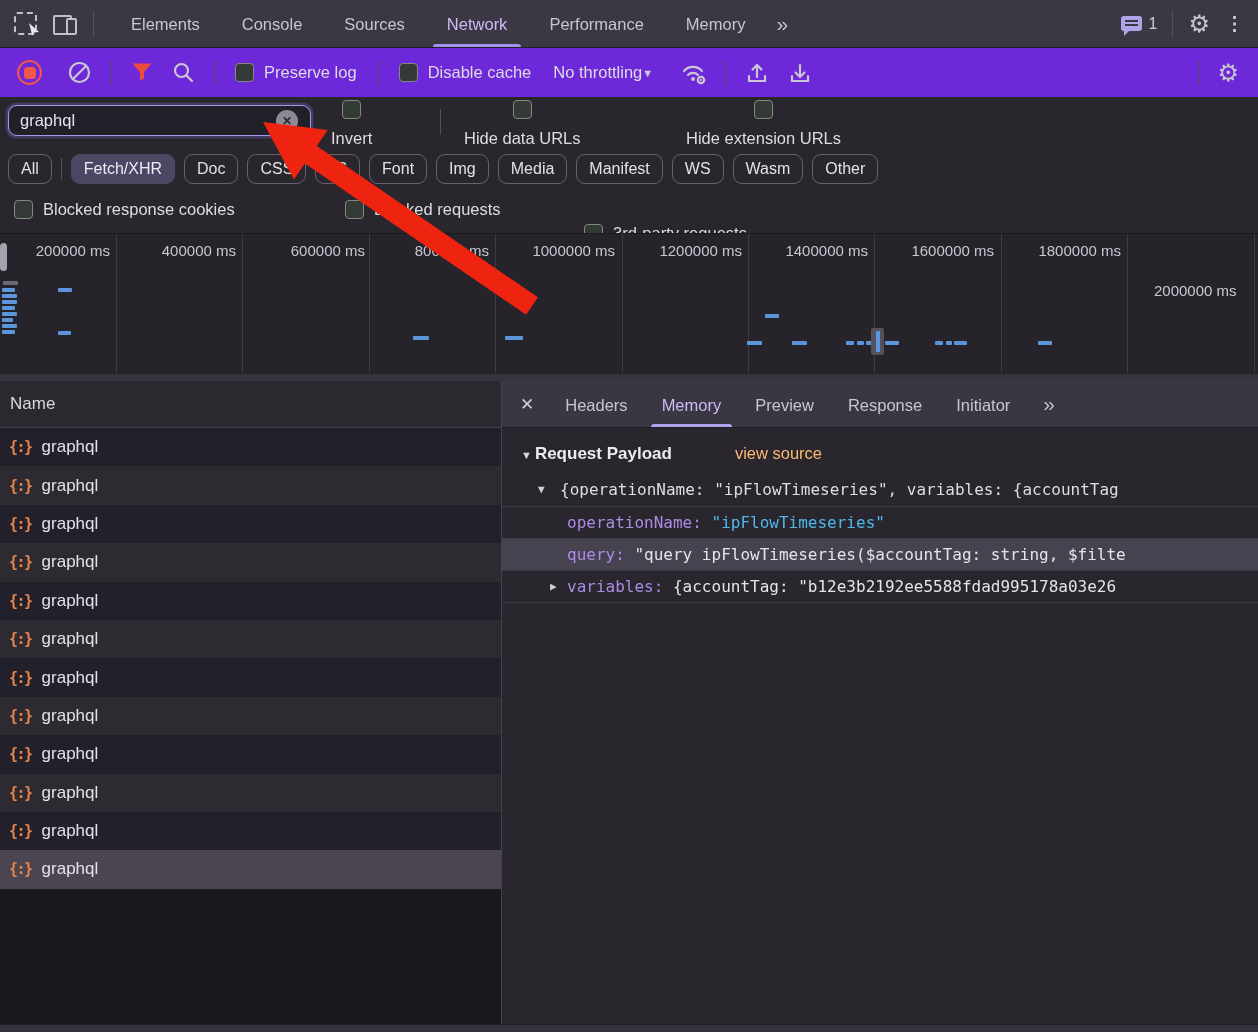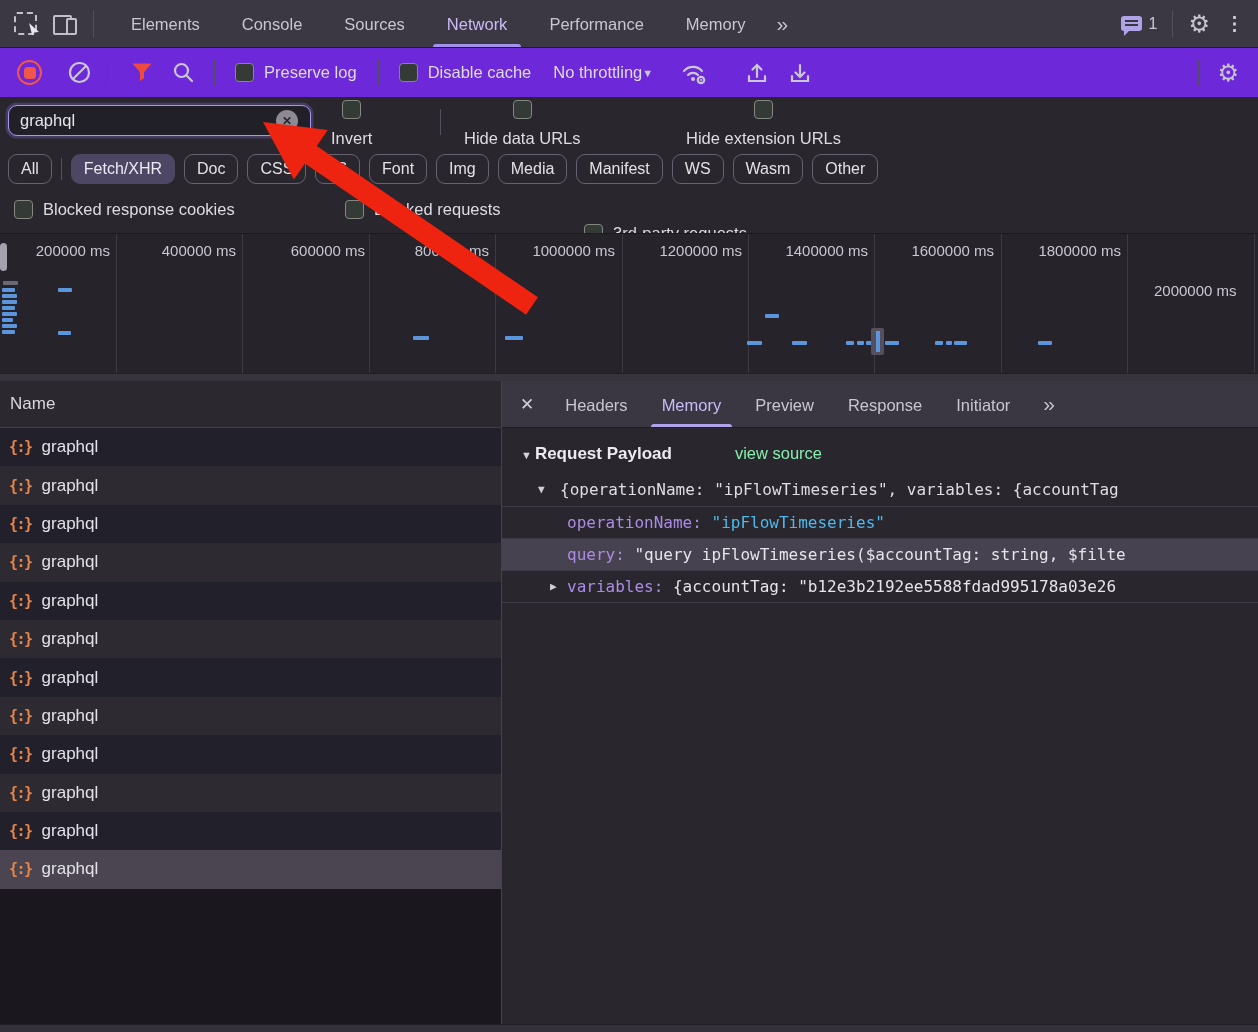--- a/index.html
+++ b/index.html
@@ -86,21 +86,21 @@
   .dtabs{height:46px;background:#3a3642;border-bottom:1px solid #211e25;display:flex;align-items:center;}
   .dclose{font-size:17px;color:#cfcdd5;padding:0 14px 0 18px;}
   .dtab{height:46px;line-height:48px;padding:0 17px;font-size:16.5px;color:#c9c6cf;position:relative;}
   .dtab.sel{color:#cabcf6;}
   .dtab.sel::after{content:"";position:absolute;left:6px;right:6px;bottom:0;height:3px;background:#b0a4ee;border-radius:3px 3px 0 0;}
   .dtabs .chev{margin-left:6px;}
 
   .pl-head{display:flex;align-items:baseline;margin:16px 0 10px 19px;}
   .pl-tri{font-size:11px;color:#d5d3da;margin-right:3px;}
   .pl-title{font-size:17px;font-weight:bold;color:#eceaf0;}
-  .pl-viewsrc{margin-left:63px;font-size:16.5px;color:#86efac;}
+  .pl-viewsrc{margin-left:63px;font-size:16.5px;color:#fdba74;}
   .mono{font-family:"DejaVu Sans Mono",monospace;font-size:16px;}
   .pl-summary{position:relative;height:32px;line-height:32px;padding-left:58px;white-space:nowrap;overflow:hidden;color:#dfdde4;}
   .pl-summary .tri{position:absolute;left:36px;font-size:11px;color:#d0ced6;}
   .pl-row{position:relative;height:31px;line-height:31px;padding-left:65px;border-top:1px solid #3e3a45;
           white-space:nowrap;overflow:hidden;color:#e6e4ea;}
   .pl-row.hl{background:#474250;}
   .pl-row.last{border-bottom:1px solid #3e3a45;}
   .pl-row .tri{position:absolute;left:48px;font-size:11px;color:#d0ced6;}
   .k{color:#ab8ce4;}
   .v-str{color:#4fb8ea;}

